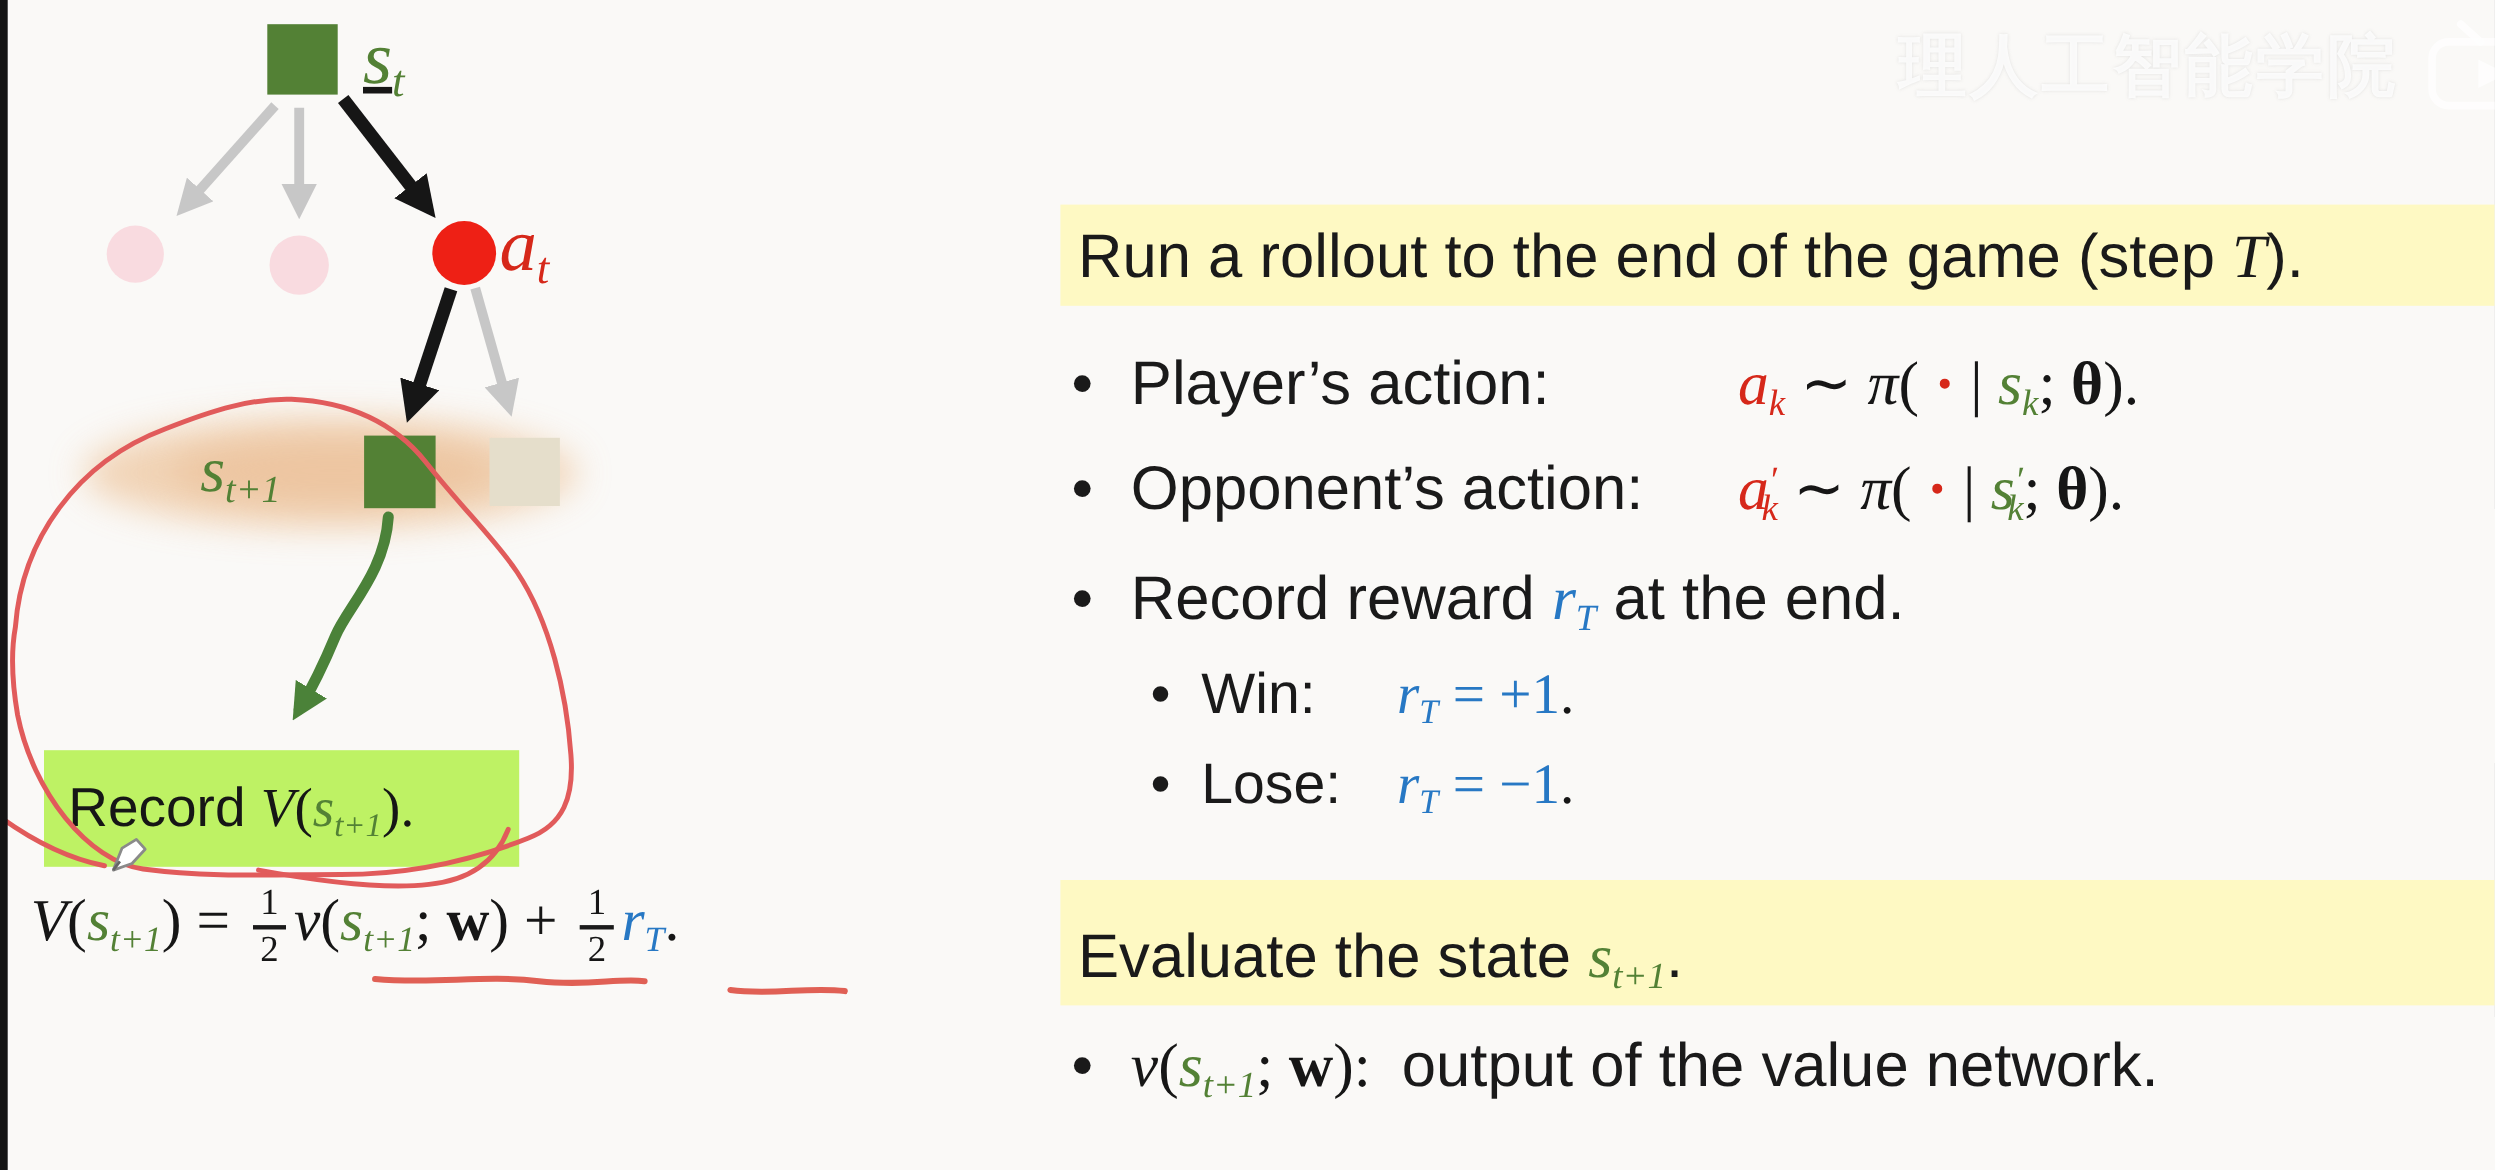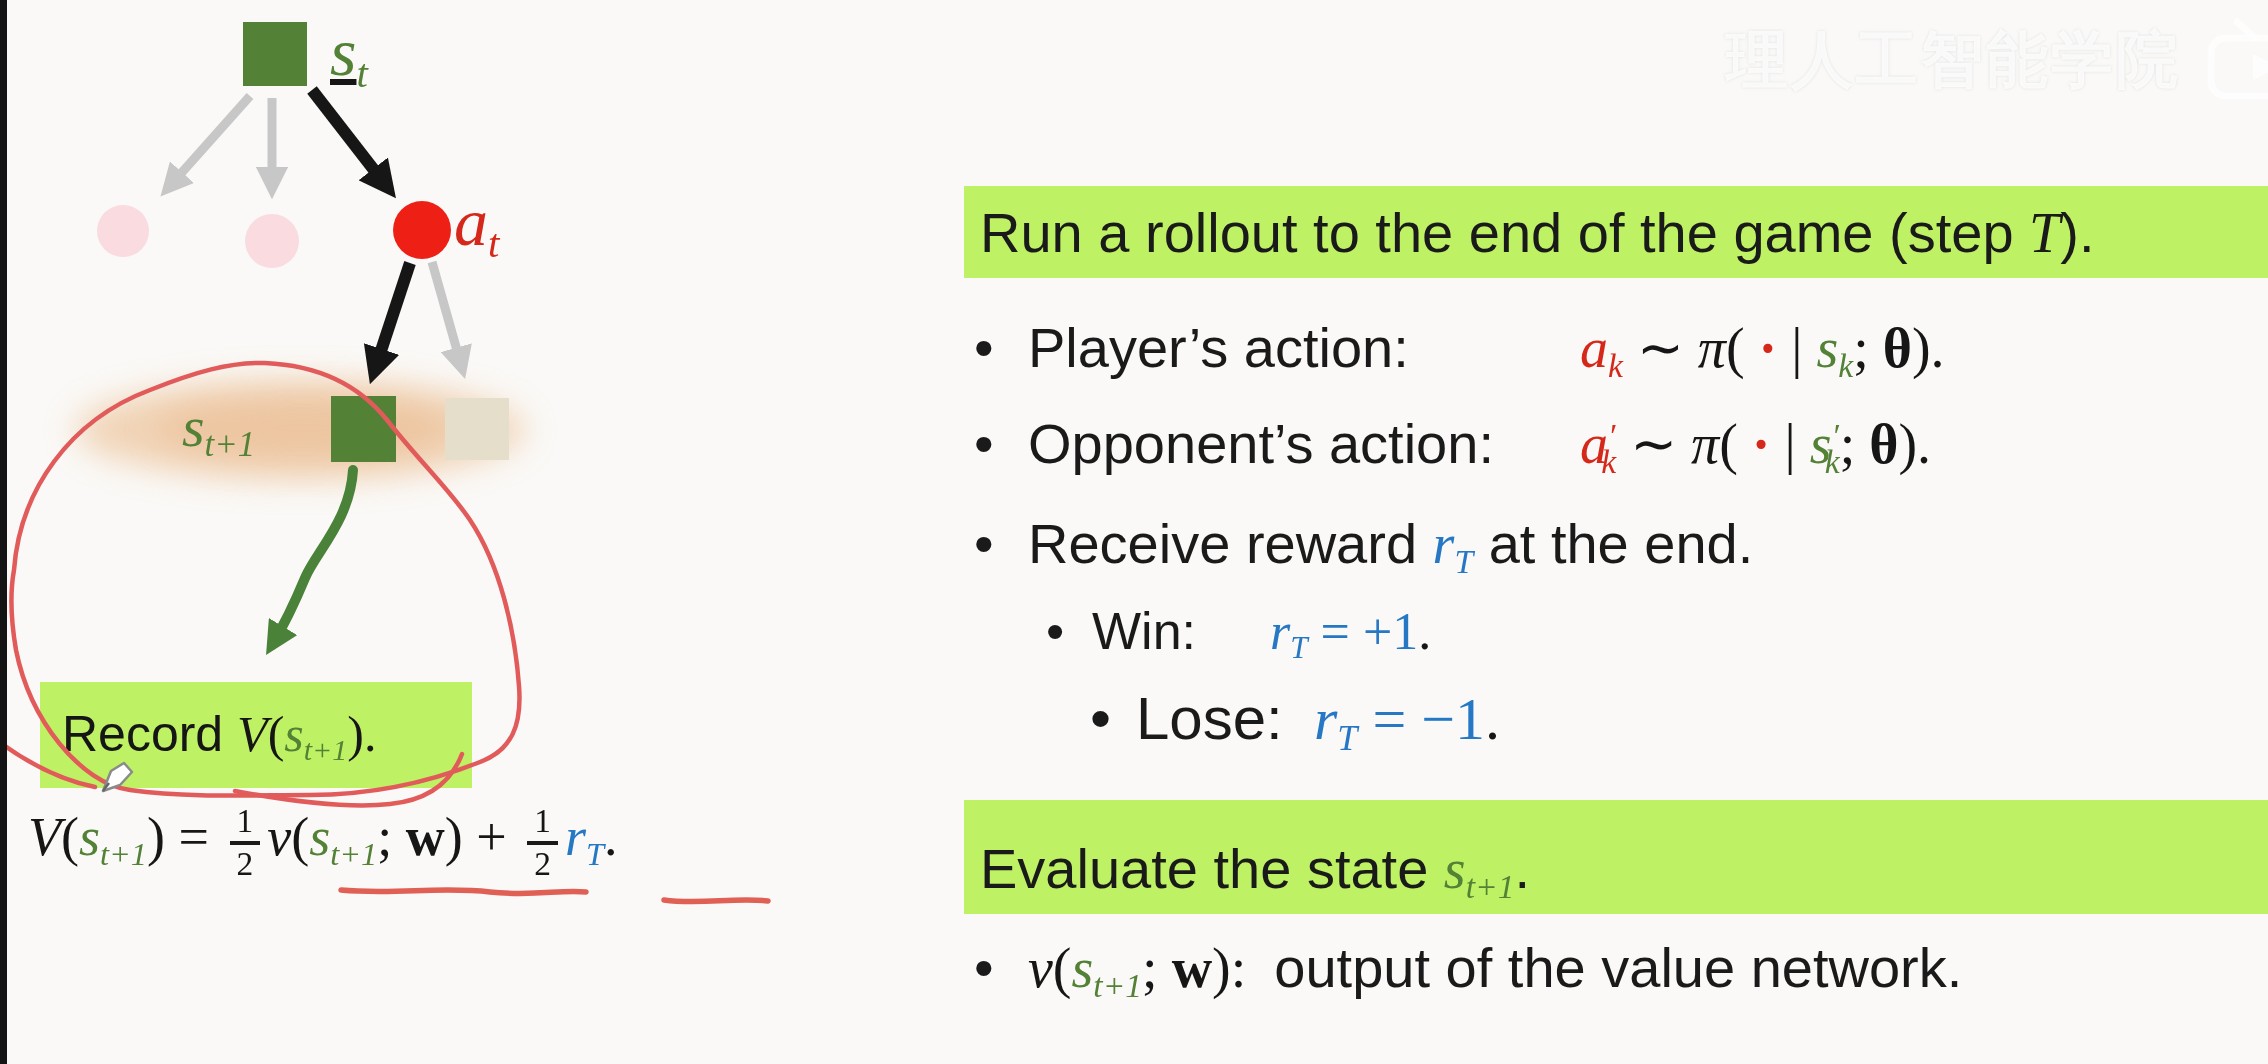--- a/index.html
+++ b/index.html
@@ -17,35 +17,35 @@
 
   .record{position:absolute;left:40px;top:682px;width:432px;height:106px;background:#bef264;z-index:2;
           font-size:50px;line-height:104px;padding-left:22px;box-sizing:border-box;white-space:nowrap;}
   .formula{position:absolute;left:28px;top:804px;z-index:2;font-size:54px;
            font-family:"Liberation Serif",serif;white-space:nowrap;}
 
   .title{position:absolute;left:1044px;top:22px;margin:0;z-index:2;
          font-family:"Liberation Serif",serif;font-weight:700;font-size:106px;line-height:1;
          letter-spacing:-3px;color:#101010;}
 
-  .bar{position:absolute;left:964px;width:1304px;background:#bef264;z-index:2;font-size:56px;
+  .bar{position:absolute;left:964px;width:1304px;background:#fef9c3;z-index:2;font-size:56px;
        white-space:nowrap;box-sizing:border-box;padding-left:16px;color:#1a1a1a;}
   .bar1{top:186px;height:92px;padding-top:14px;}
   .bar2{top:800px;height:114px;padding-top:36px;}
 
   .row{position:absolute;z-index:2;white-space:nowrap;font-size:56px;color:#1a1a1a;line-height:1.15;}
   .bu{display:inline-block;width:54px;}
   .blabel{display:inline-block;}
   .wlab{min-width:552px;}
   .slab{min-width:178px;}
   .b1{left:974px;top:316px;}
   .b2{left:974px;top:412px;}
   .b3{left:974px;top:512px;}
   .bwin{left:1046px;top:602px;font-size:52px;}
-  .blose{left:1046px;top:684px;font-size:60px;margin-left:44px;}
+  .blose{left:1046px;top:684px;font-size:52px;}
   .bwin .bu,.blose .bu{width:46px;}
   .b4{left:974px;top:936px;}
 
   .wm{position:absolute;left:1726px;top:16px;z-index:10;display:flex;align-items:center;gap:16px;pointer-events:none;}
   .wm-text{font-size:62px;font-weight:700;letter-spacing:3px;color:rgba(255,255,255,0.80);
            text-shadow:0 0 3px rgba(170,170,170,0.30);white-space:nowrap;}
   .bili{opacity:.82;flex:0 0 auto;}
 
   
   .seg{white-space:pre;}
@@ -138,21 +138,21 @@
 
   <div class="row b1">
     <span class="bu">•</span><span class="blabel wlab">Player’s action:</span><span class="math"><span class="seg i r">a</span><span class="seg i r sub">k</span><span class="seg ser k"> ∼ </span><span class="seg i k">π</span><span class="seg ser k">(</span><span class="seg r ser bd"> · </span><span class="seg ser k">| </span><span class="seg i g">s</span><span class="seg i g sub">k</span><span class="seg ser k">; </span><span class="seg ser bd k">θ</span><span class="seg ser k">).</span></span>
   </div>
 
   <div class="row b2">
     <span class="bu">•</span><span class="blabel wlab">Opponent’s action:</span><span class="math"><span class="seg i r">a</span><span class="seg i r sup">′</span><span class="seg i r sub tk">k</span><span class="seg ser k"> ∼ </span><span class="seg i k">π</span><span class="seg ser k">(</span><span class="seg r ser bd"> · </span><span class="seg ser k">| </span><span class="seg i g">s</span><span class="seg i g sup">′</span><span class="seg i g sub tk">k</span><span class="seg ser k">; </span><span class="seg ser bd k">θ</span><span class="seg ser k">).</span></span>
   </div>
 
   <div class="row b3">
-    <span class="bu">•</span><span><span class="seg sans">Receive reward </span><span class="seg i b">r</span><span class="seg i b sub">T</span><span class="seg sans"> at the end.</span></span>
+    <span class="bu">•</span><span><span class="seg sans">Record reward </span><span class="seg i b">r</span><span class="seg i b sub">T</span><span class="seg sans"> at the end.</span></span>
   </div>
 
   <div class="row bwin">
     <span class="bu">•</span><span class="blabel slab">Win:</span><span class="math"><span class="seg i b">r</span><span class="seg i b sub">T</span><span class="seg ser b"> = +1</span><span class="seg ser k">.</span></span>
   </div>
 
   <div class="row blose">
     <span class="bu">•</span><span class="blabel slab">Lose:</span><span class="math"><span class="seg i b">r</span><span class="seg i b sub">T</span><span class="seg ser b"> = −1</span><span class="seg ser k">.</span></span>
   </div>
 

